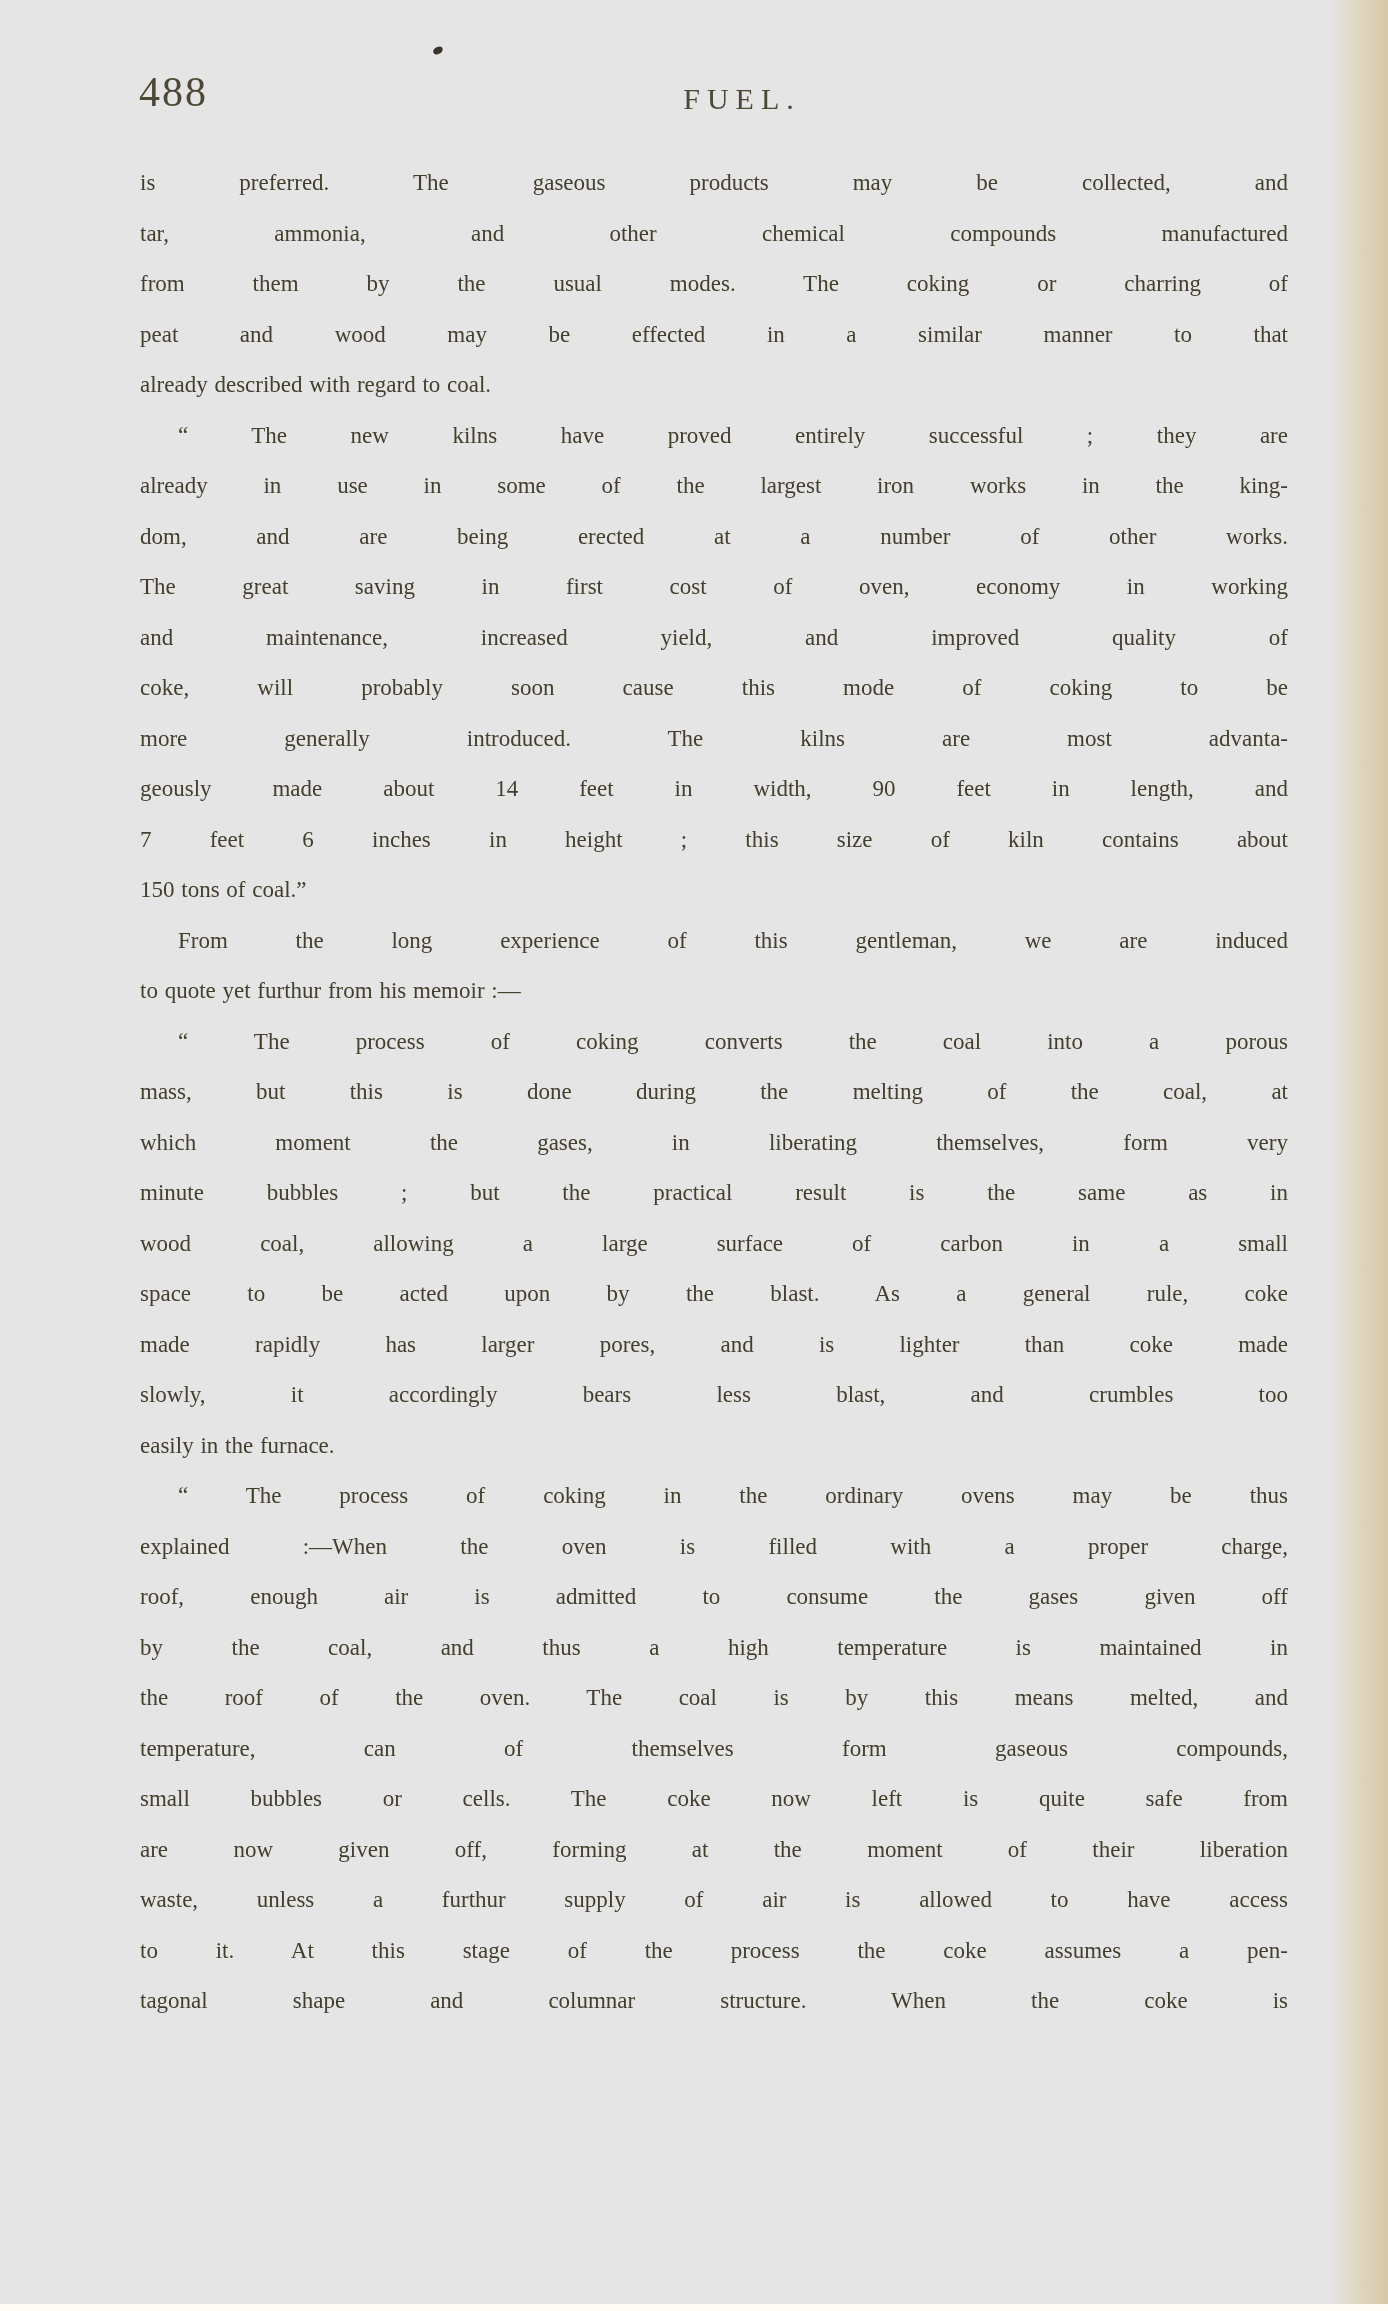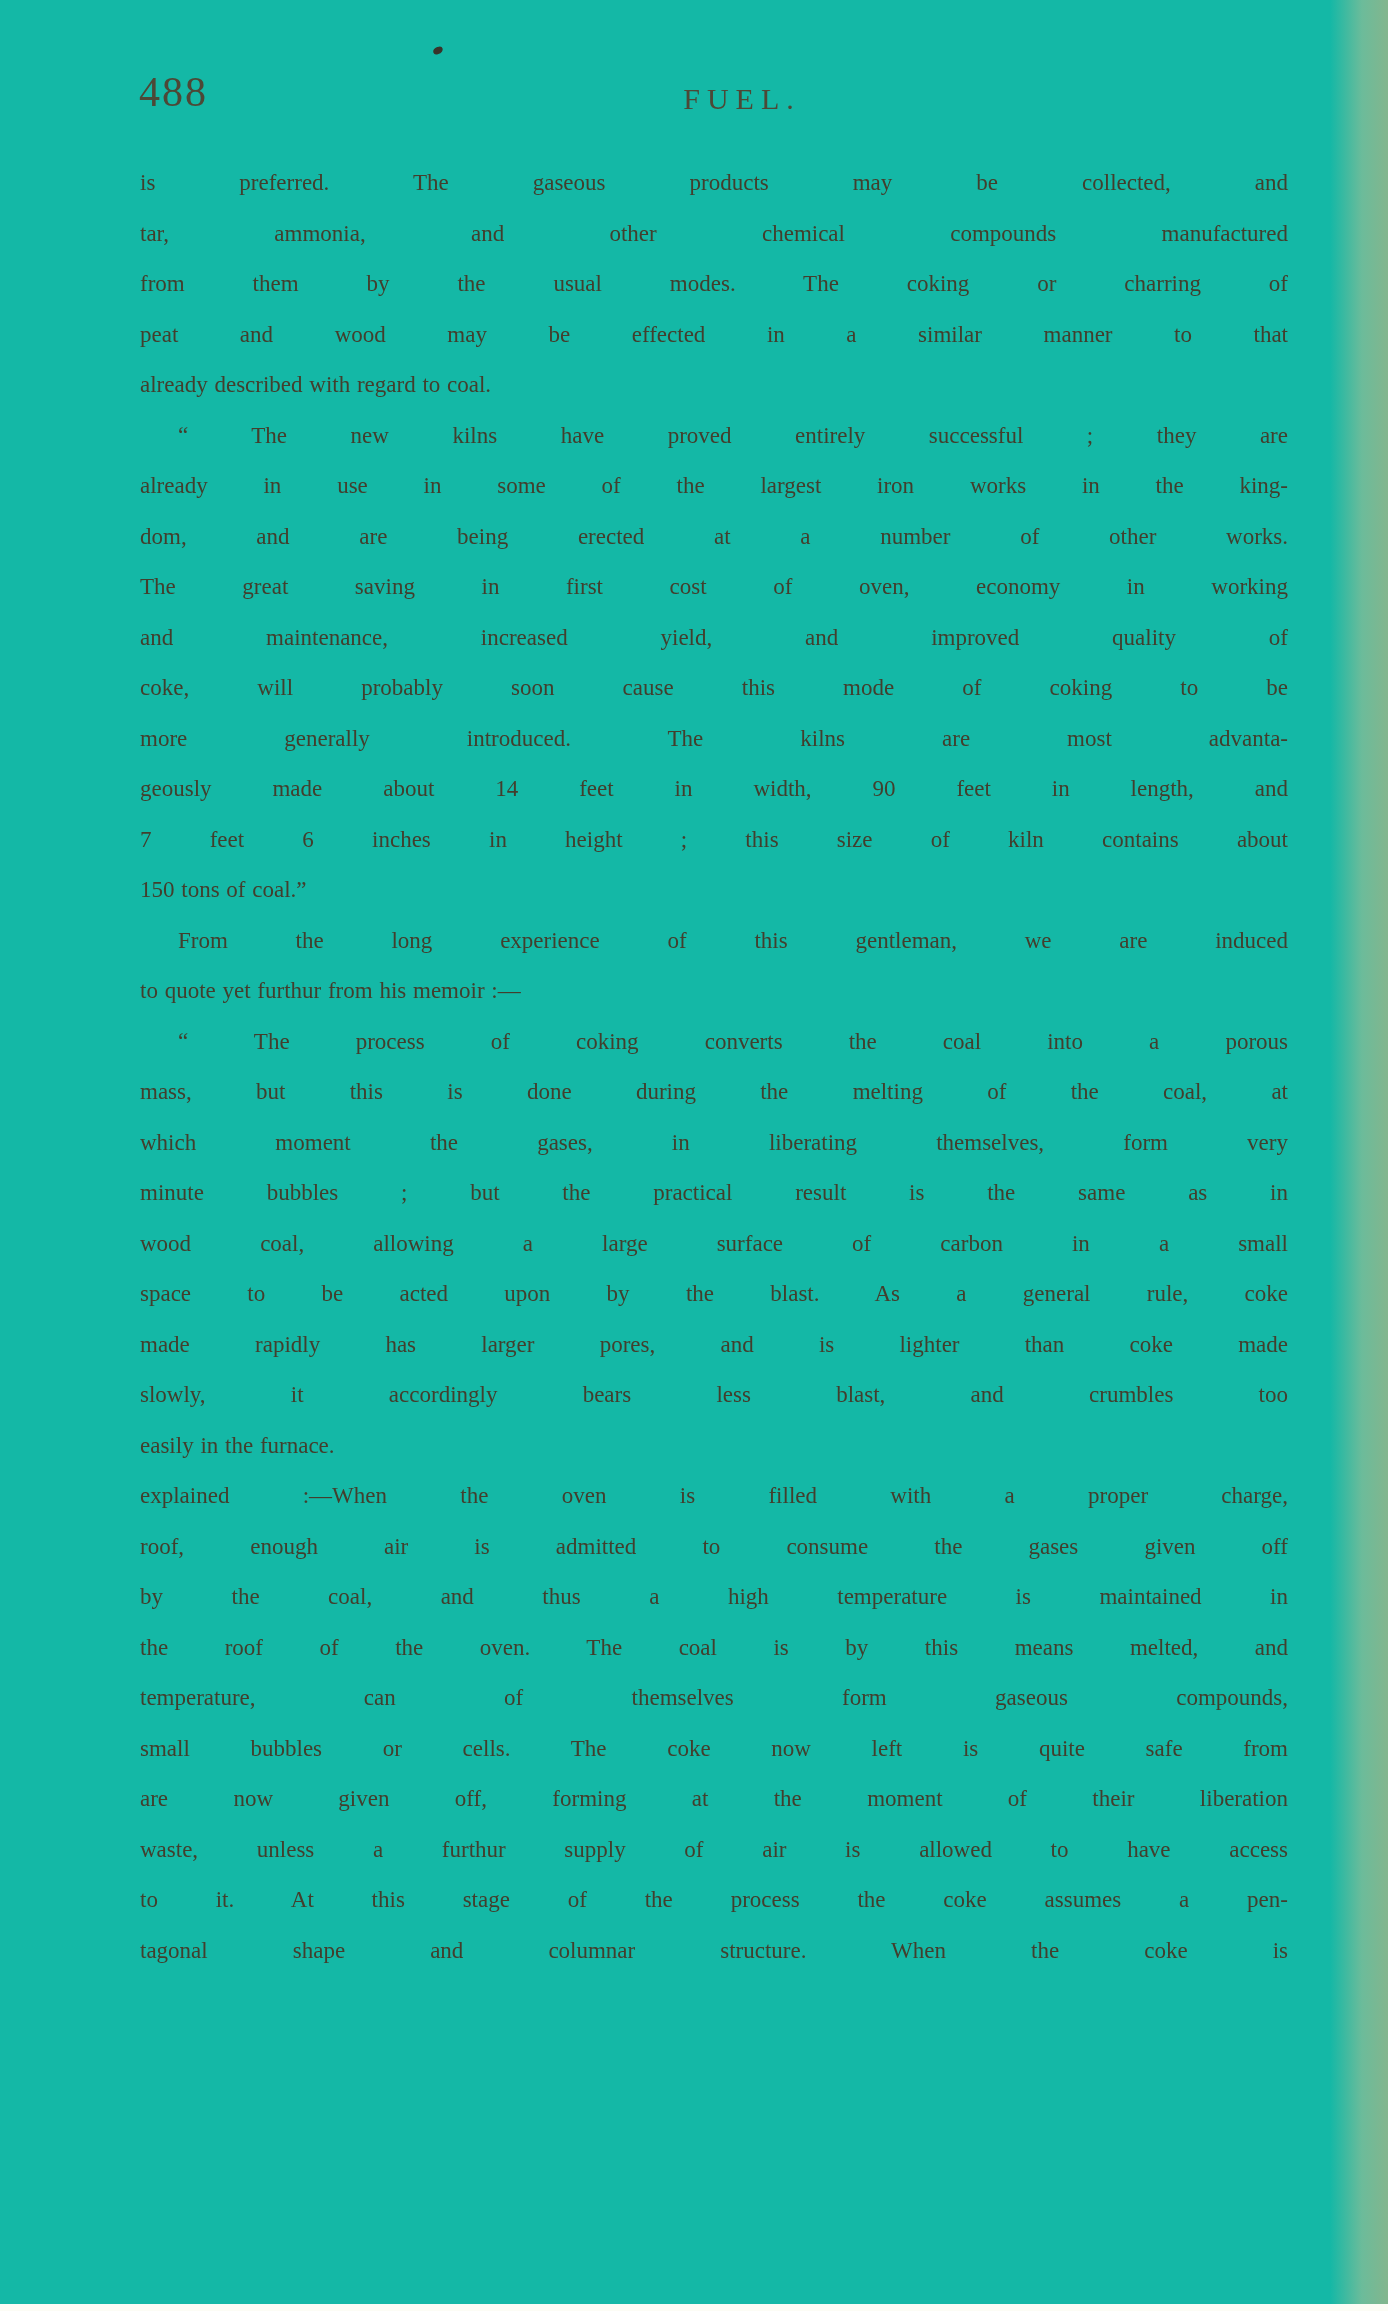--- a/index.html
+++ b/index.html
@@ -11,21 +11,21 @@
     overflow: hidden;
     font-family: "Liberation Serif", "DejaVu Serif", serif;
     background:
       linear-gradient(90deg,
         #eae2c2 0px,
         #ede5c8 70px,
         #ece4c5 1250px,
         #e9ddb8 1330px,
         #e0cfa0 1360px,
         #dbc астро894 1388px);
-    background-color: #14b8a6;
+    background-color: #e5e5e5;
   }
   
   .edge-right {
     position: absolute;
     top: 0; right: 0;
     width: 58px; height: 100%;
     background: linear-gradient(90deg, rgba(214,192,140,0) 0%, rgba(214,192,140,.45) 55%, rgba(205,180,125,.6) 100%);
     pointer-events: none;
   }
   
@@ -105,20 +105,21 @@
       <div class="line nojust">to quote yet furthur from his memoir :—</div>
       <div class="line indent">“ The process of coking converts the coal into a porous</div>
       <div class="line">mass, but this is done during the melting of the coal, at</div>
       <div class="line">which moment the gases, in liberating themselves, form very</div>
       <div class="line">minute bubbles ; but the practical result is the same as in</div>
       <div class="line">wood coal, allowing a large surface of carbon in a small</div>
       <div class="line">space to be acted upon by the blast.  As a general rule, coke</div>
       <div class="line">made rapidly has larger pores, and is lighter than coke made</div>
       <div class="line">slowly, it accordingly bears less blast, and crumbles too</div>
       <div class="line nojust">easily in the furnace.</div>
+      <div class="line indent">“ The process of coking in the ordinary ovens may be thus</div>
       <div class="line">explained :—When the oven is filled with a proper charge,</div>
       <div class="line">roof, enough air is admitted to consume the gases given off</div>
       <div class="line">by the coal, and thus a high temperature is maintained in</div>
       <div class="line">the roof of the oven.  The coal is by this means melted, and</div>
       <div class="line">temperature, can of themselves form gaseous compounds,</div>
       <div class="line">small bubbles or cells.  The coke now left is quite safe from</div>
       <div class="line">are now given off, forming at the moment of their liberation</div>
       <div class="line">waste, unless a furthur supply of air is allowed to have access</div>
       <div class="line">to it.  At this stage of the process the coke assumes a pen-</div>
       <div class="line">tagonal shape and columnar structure.  When the coke is</div>

